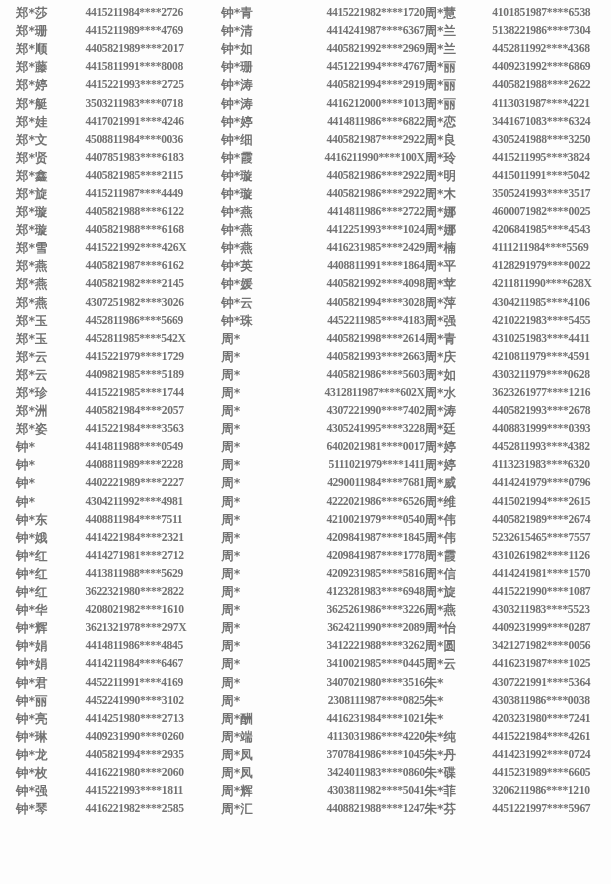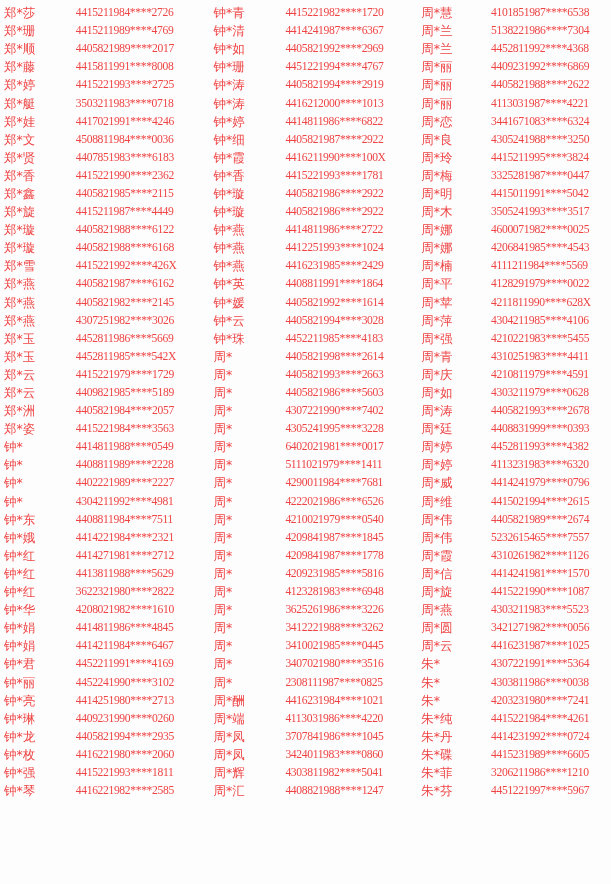--- a/index.html
+++ b/index.html
@@ -2,35 +2,36 @@
 <html><head>
 <meta charset="utf-8">
 <style>
   html, body { margin: 0; padding: 0; background: #ffffff; }
   body { width: 611px; height: 884px; overflow: hidden; position: relative; }
   .sheet {
     position: absolute; left: 0; top: 0; width: 611px; height: 884px;
     background: #fdfdfd;
   }
   table.list {
-    position: absolute; left: 4px; top: 4px;
+    position: absolute; left: 16px; top: 4px;
     border-collapse: collapse;
     font-family: "DejaVu Serif", "Liberation Serif", serif;
-    color: #ef4444;
+    color: #737373;
+    font-weight: bold;
   }
   table.list td {
     height: 18.1px; padding: 0; line-height: 18px; white-space: nowrap;
     vertical-align: middle;
   }
   td.name { font-size: 12.5px; font-family: "DejaVu Sans", "Liberation Sans", sans-serif; }
   td.id { font-size: 11.6px; letter-spacing: -0.35px; font-family: "Liberation Serif", "DejaVu Serif", serif; }
   td.c1 { width: 72px; }
   td.c2 { width: 138px; }
   td.c3 { width: 72px; }
-  td.c4 { width: 136px; }
+  td.c4 { width: 136px; text-align: right; }
   td.c5 { width: 70px; }
   td.c6 { width: 120px; }
 </style>
 </head>
 <body>
 
 <div class="sheet">
   <table class="list">
     <tbody id="rows">
         <tr>
@@ -99,28 +100,20 @@
         </tr>
         <tr>
           <td class="name c1">郑*贤</td>
           <td class="id c2">4407851983****6183</td>
           <td class="name c3">钟*霞</td>
           <td class="id c4">4416211990****100X</td>
           <td class="name c5">周*玲</td>
           <td class="id c6">4415211995****3824</td>
         </tr>
         <tr>
-          <td class="name c1">郑*香</td>
-          <td class="id c2">4415221990****2362</td>
-          <td class="name c3">钟*香</td>
-          <td class="id c4">4415221993****1781</td>
-          <td class="name c5">周*梅</td>
-          <td class="id c6">3325281987****0447</td>
-        </tr>
-        <tr>
           <td class="name c1">郑*鑫</td>
           <td class="id c2">4405821985****2115</td>
           <td class="name c3">钟*璇</td>
           <td class="id c4">4405821986****2922</td>
           <td class="name c5">周*明</td>
           <td class="id c6">4415011991****5042</td>
         </tr>
         <tr>
           <td class="name c1">郑*旋</td>
           <td class="id c2">4415211987****4449</td>
@@ -158,21 +151,21 @@
           <td class="id c2">4405821987****6162</td>
           <td class="name c3">钟*英</td>
           <td class="id c4">4408811991****1864</td>
           <td class="name c5">周*平</td>
           <td class="id c6">4128291979****0022</td>
         </tr>
         <tr>
           <td class="name c1">郑*燕</td>
           <td class="id c2">4405821982****2145</td>
           <td class="name c3">钟*媛</td>
-          <td class="id c4">4405821992****1614</td>
+          <td class="id c4">4405821992****4098</td>
           <td class="name c5">周*苹</td>
           <td class="id c6">4211811990****628X</td>
         </tr>
         <tr>
           <td class="name c1">郑*燕</td>
           <td class="id c2">4307251982****3026</td>
           <td class="name c3">钟*云</td>
           <td class="id c4">4405821994****3028</td>
           <td class="name c5">周*萍</td>
           <td class="id c6">4304211985****4106</td>
@@ -203,20 +196,28 @@
         </tr>
         <tr>
           <td class="name c1">郑*云</td>
           <td class="id c2">4409821985****5189</td>
           <td class="name c3">周*</td>
           <td class="id c4">4405821986****5603</td>
           <td class="name c5">周*如</td>
           <td class="id c6">4303211979****0628</td>
         </tr>
         <tr>
+          <td class="name c1">郑*珍</td>
+          <td class="id c2">4415221985****1744</td>
+          <td class="name c3">周*</td>
+          <td class="id c4">4312811987****602X</td>
+          <td class="name c5">周*水</td>
+          <td class="id c6">3623261977****1216</td>
+        </tr>
+        <tr>
           <td class="name c1">郑*洲</td>
           <td class="id c2">4405821984****2057</td>
           <td class="name c3">周*</td>
           <td class="id c4">4307221990****7402</td>
           <td class="name c5">周*涛</td>
           <td class="id c6">4405821993****2678</td>
         </tr>
         <tr>
           <td class="name c1">郑*姿</td>
           <td class="id c2">4415221984****3563</td>
@@ -297,20 +298,28 @@
           <td class="name c5">周*旋</td>
           <td class="id c6">4415221990****1087</td>
         </tr>
         <tr>
           <td class="name c1">钟*华</td>
           <td class="id c2">4208021982****1610</td>
           <td class="name c3">周*</td>
           <td class="id c4">3625261986****3226</td>
           <td class="name c5">周*燕</td>
           <td class="id c6">4303211983****5523</td>
+        </tr>
+        <tr>
+          <td class="name c1">钟*辉</td>
+          <td class="id c2">3621321978****297X</td>
+          <td class="name c3">周*</td>
+          <td class="id c4">3624211990****2089</td>
+          <td class="name c5">周*怡</td>
+          <td class="id c6">4409231999****0287</td>
         </tr>
         <tr>
           <td class="name c1">钟*娟</td>
           <td class="id c2">4414811986****4845</td>
           <td class="name c3">周*</td>
           <td class="id c4">3412221988****3262</td>
           <td class="name c5">周*圆</td>
           <td class="id c6">3421271982****0056</td>
         </tr>
         <tr>

